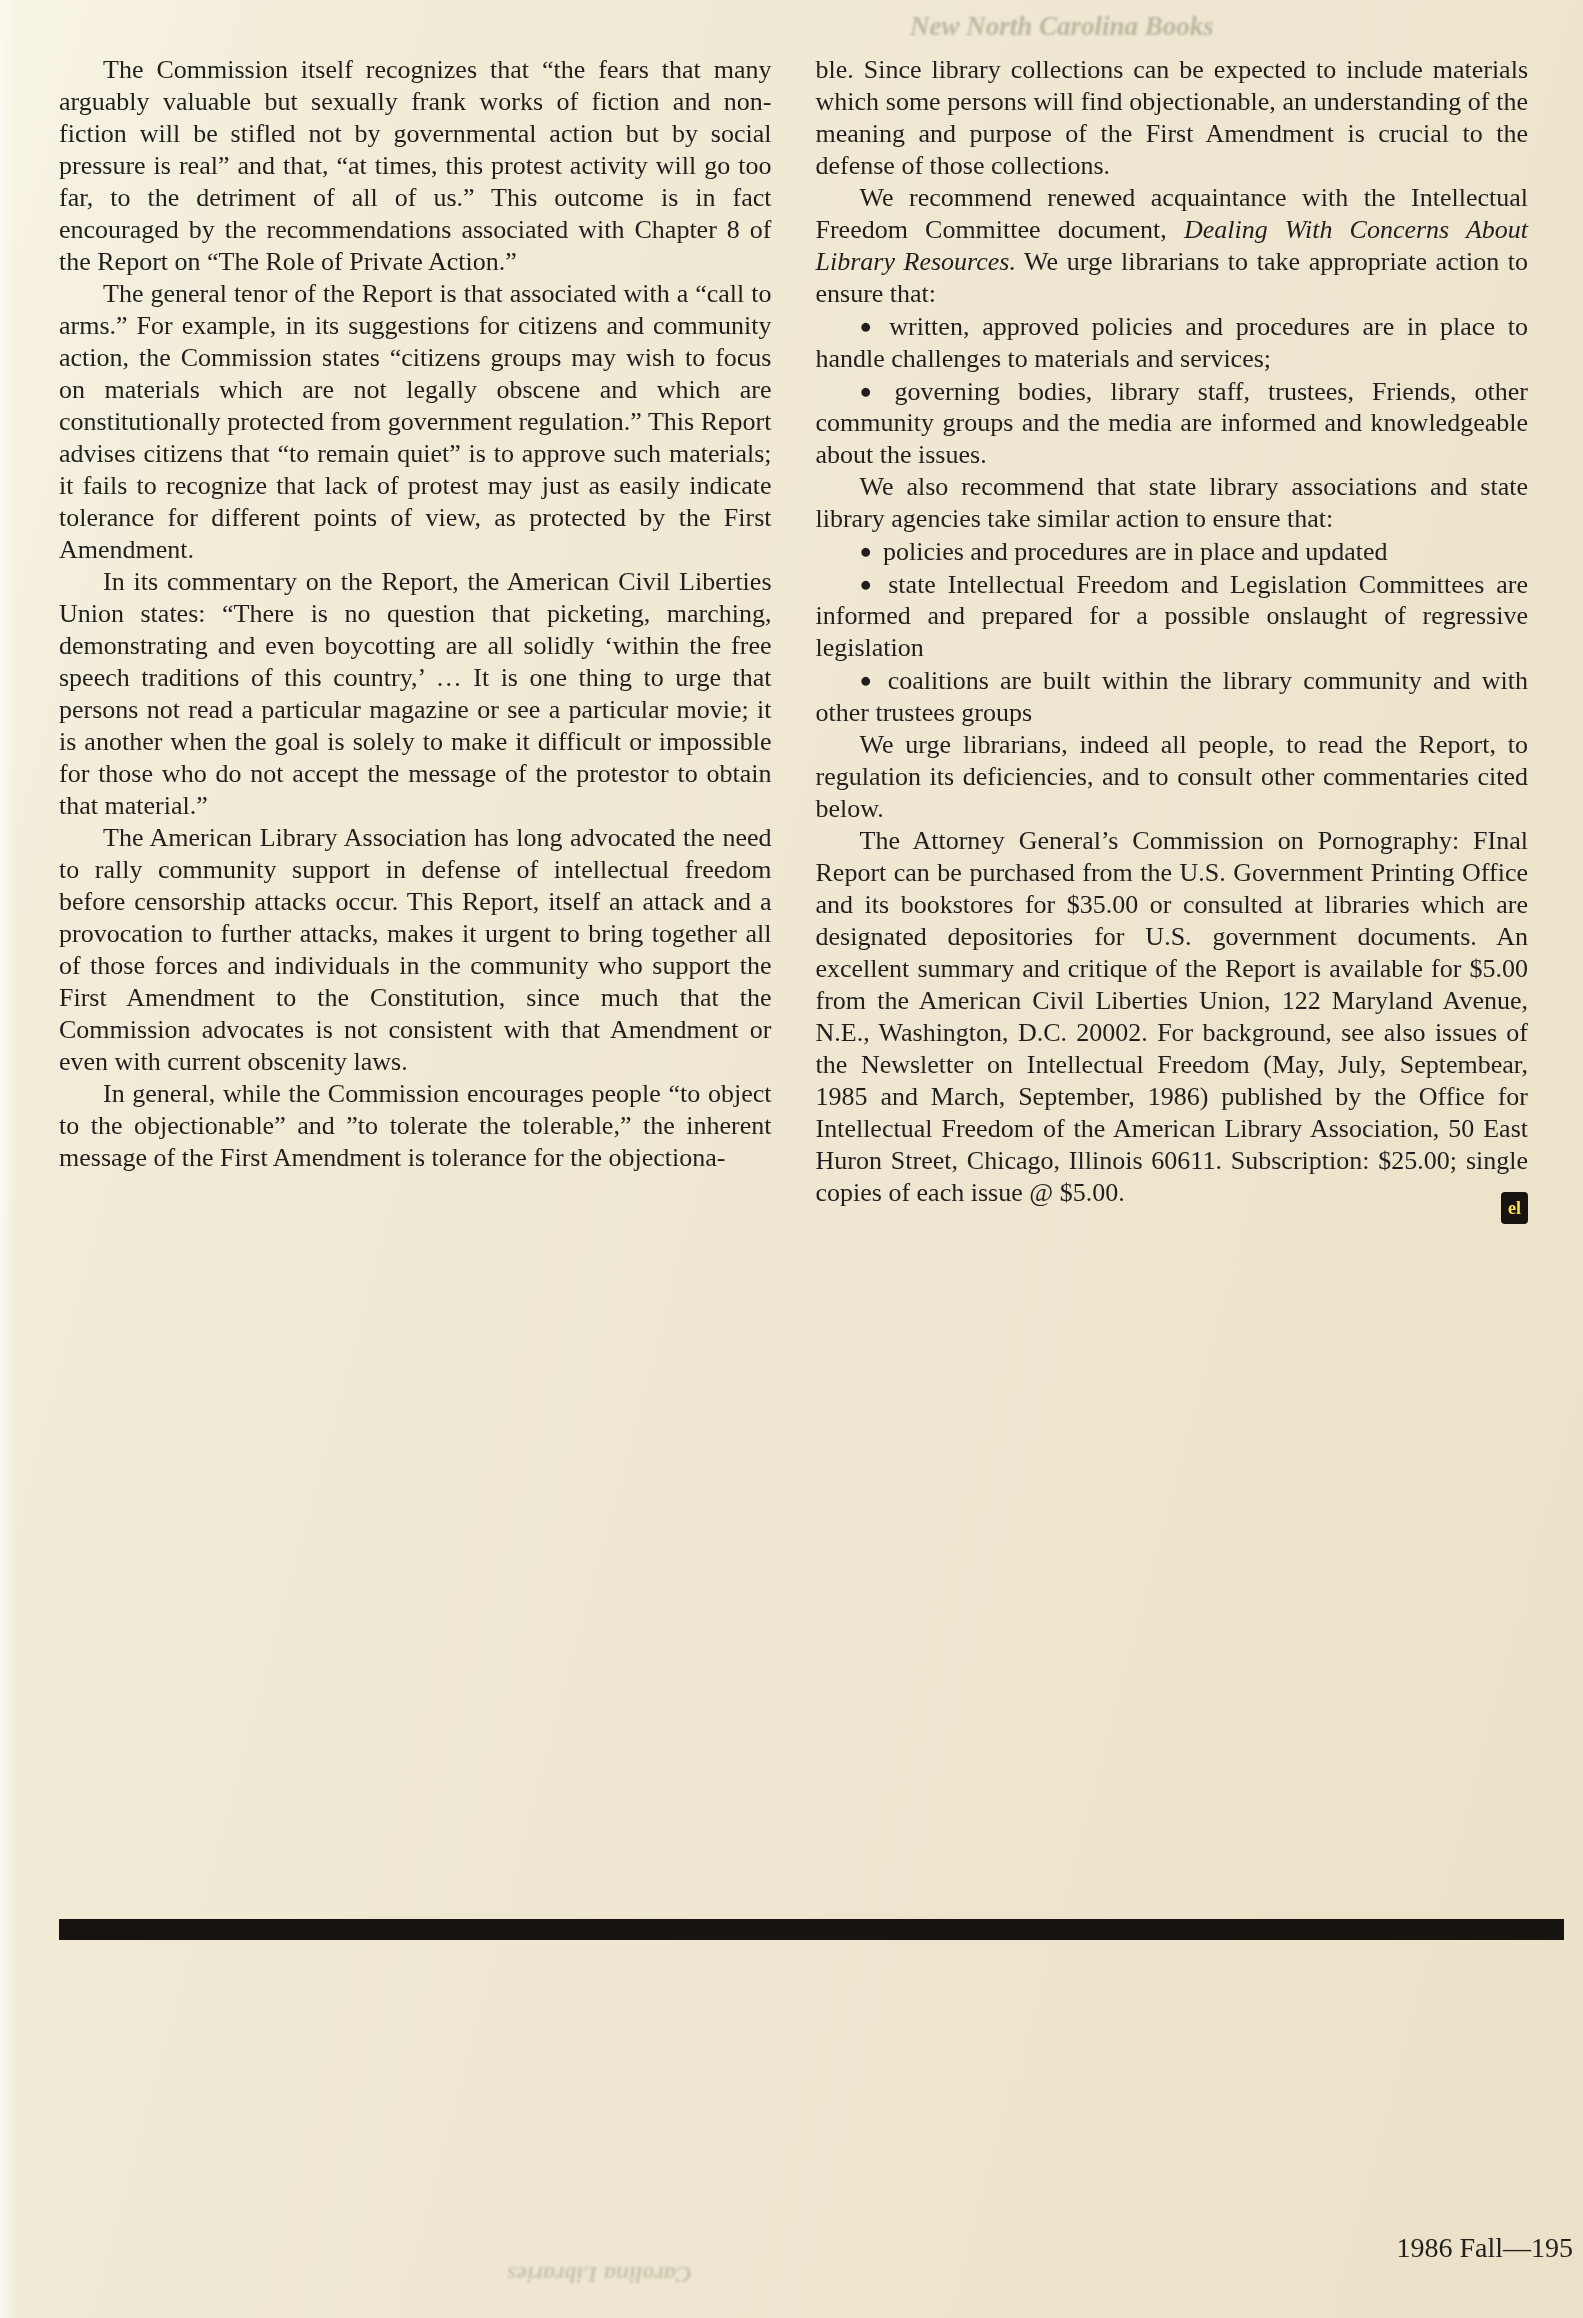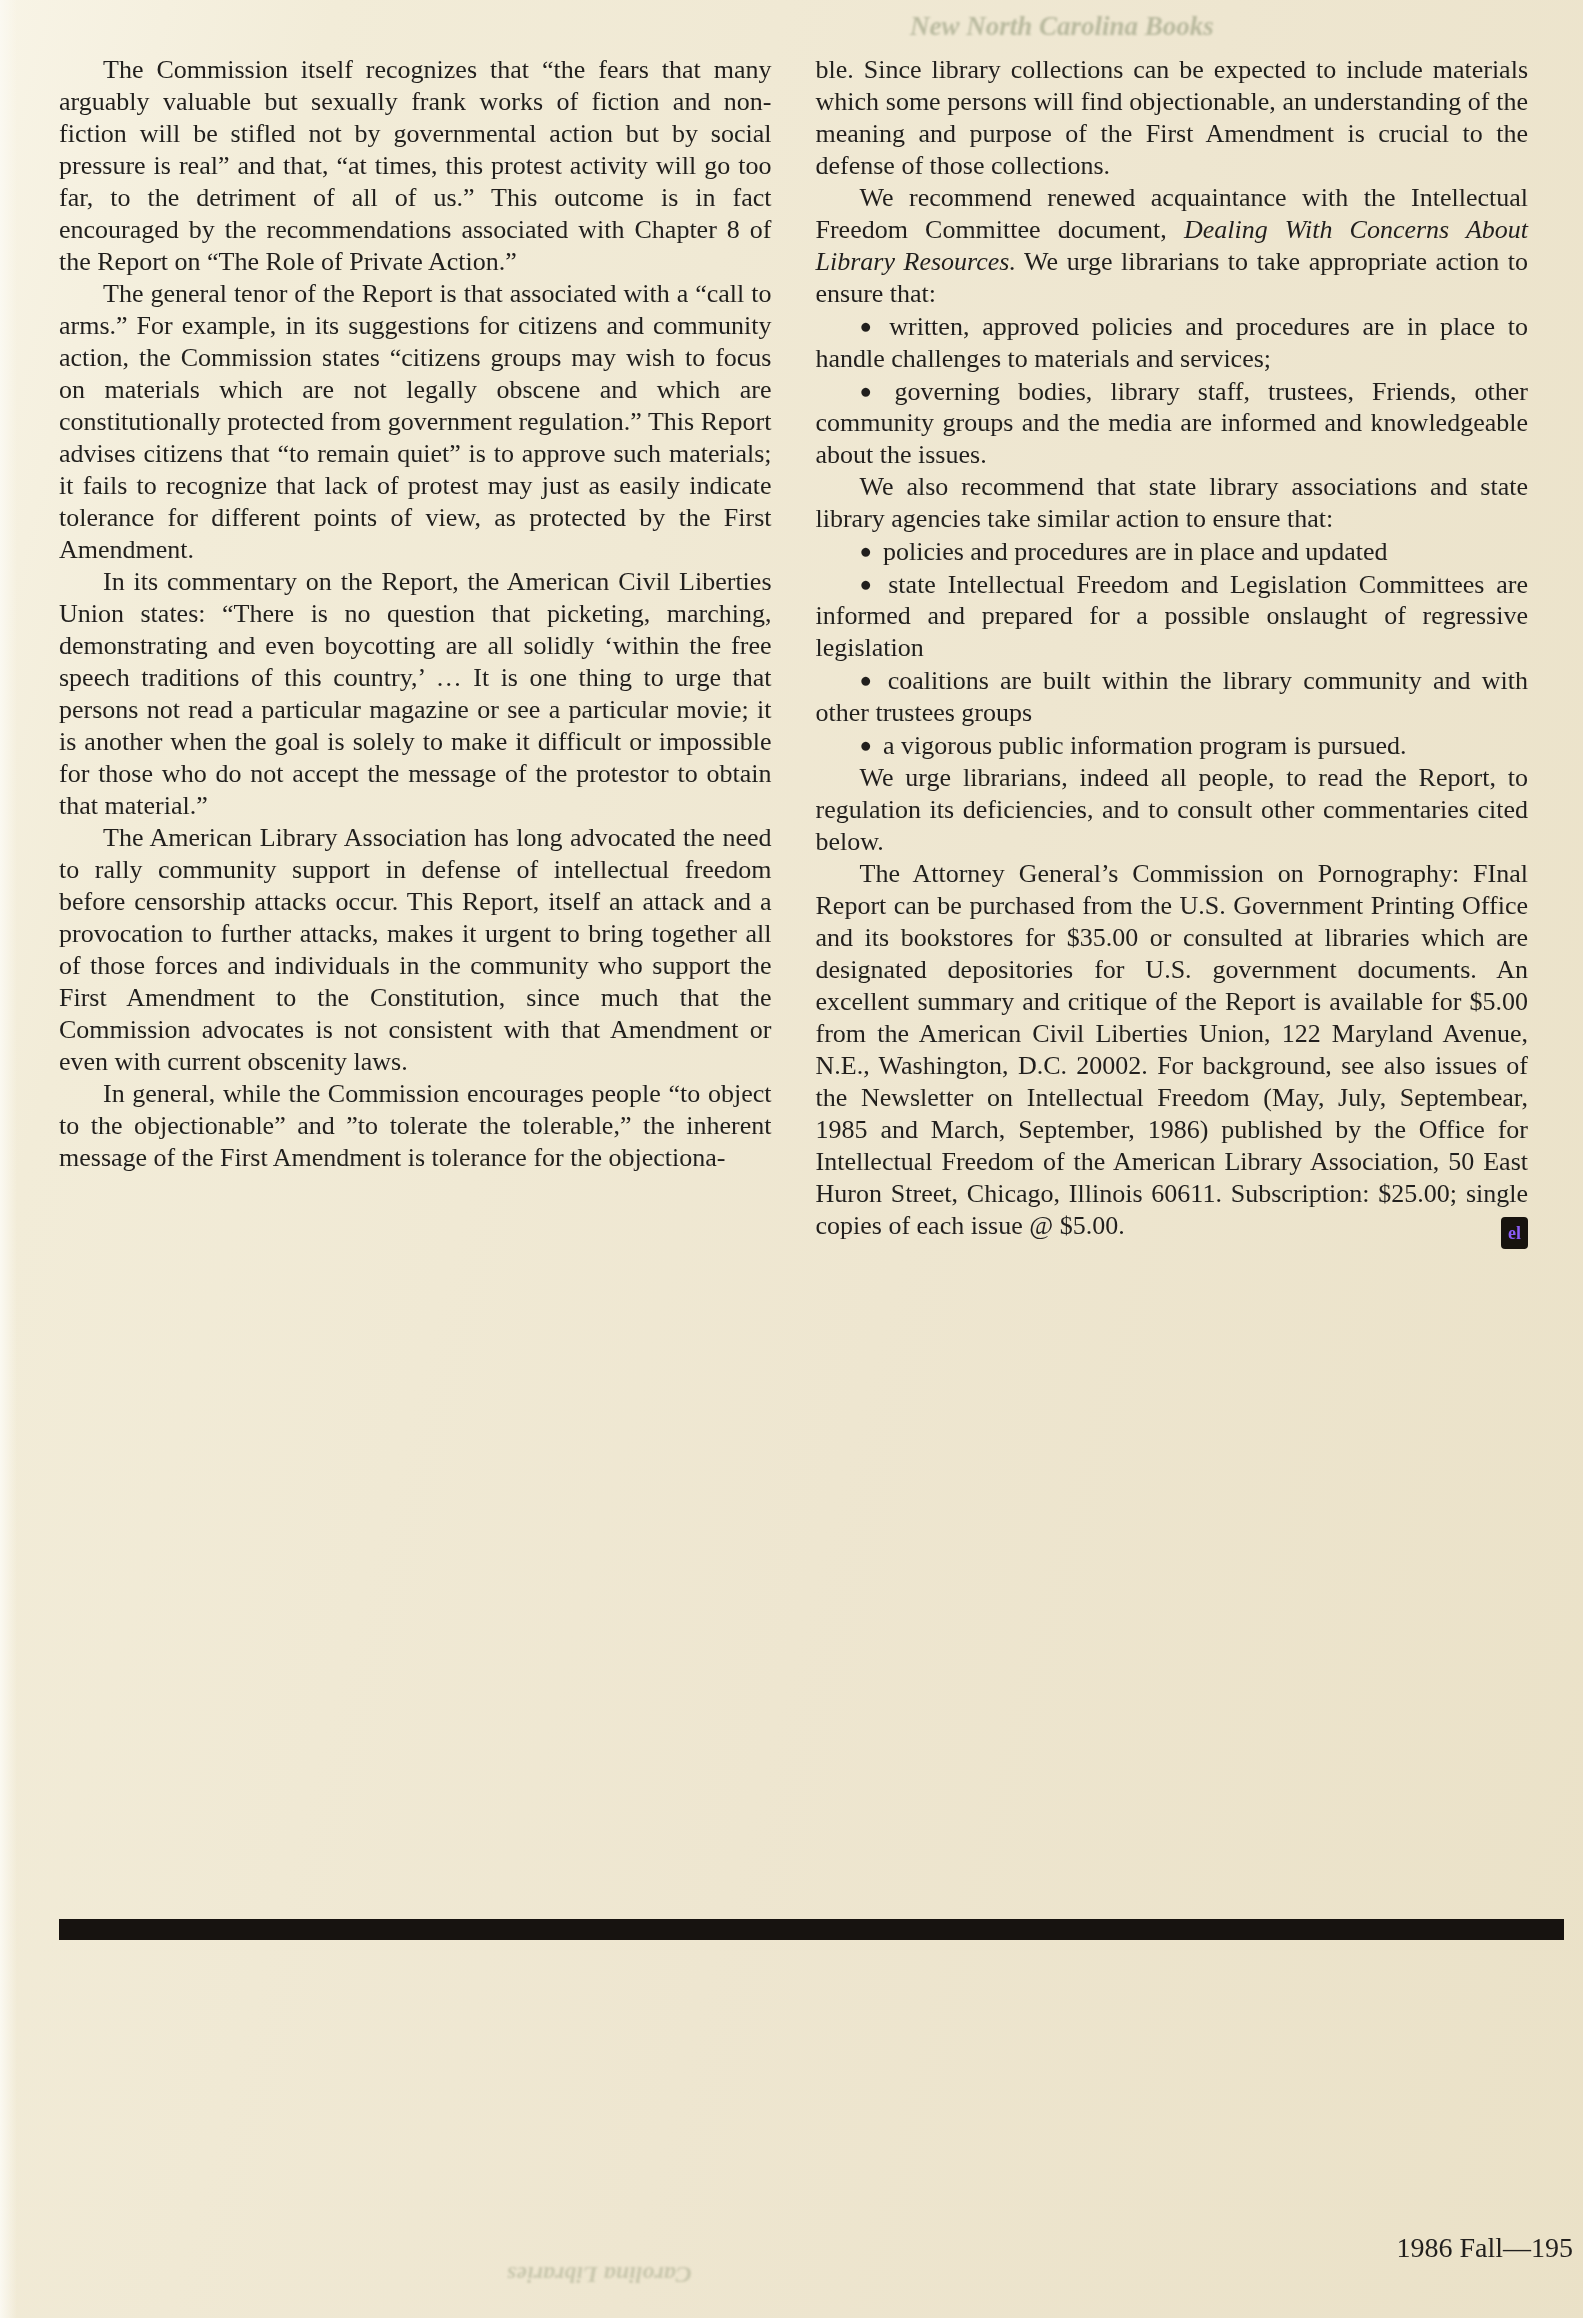--- a/index.html
+++ b/index.html
@@ -39,23 +39,23 @@
     text-align:justify;
   }
   .col p{margin:0;text-indent:44px;}
   .col p.noindent{text-indent:0;}
   .col .bullet{text-indent:44px;}
   .marker{font-size:20.6px;vertical-align:1.6px;padding-right:11px;}
   .ital{font-style:italic;}
   .endmark{
     float:right;
     display:inline-block;width:27px;height:32px;
-    background:#17130e;color:#8b5cf6;
+    background:#17130e;color:#fde047;
     font-size:18px;line-height:32px;text-align:center;
-    border-radius:4px;margin-top:7px;text-indent:0;
+    border-radius:4px;margin-top:15px;text-indent:0;
     font-weight:bold;
   }
   .banner{
     position:absolute;left:59px;right:57px;top:1919px;
   }
   .rule{height:10.3px;background:#171310;}
   .banner-text{
     font-size:104px;font-weight:bold;letter-spacing:-1.6px;
     color:#14100c;
     margin:20.6px 0 16px 14.2px;
@@ -88,21 +88,20 @@
       <p><span>We recommend renewed acquaintance with the Intellectual Freedom Committee document, </span><span class="ital">Dealing With Concerns About Library Resources.</span><span> We urge librarians to take appropriate action to ensure that:</span></p>
 
       <p class="bullet"><span class="marker">●</span><span>written, approved policies and procedures are in place to handle challenges to materials and services;</span></p>
       <p class="bullet"><span class="marker">●</span><span>governing bodies, library staff, trustees, Friends, other community groups and the media are informed and knowledgeable about the issues.</span></p>
 
       <p>We also recommend that state library associations and state library agencies take similar action to ensure that:</p>
 
       <p class="bullet"><span class="marker">●</span><span>policies and procedures are in place and updated</span></p>
       <p class="bullet"><span class="marker">●</span><span>state Intellectual Freedom and Legislation Committees are informed and prepared for a possible onslaught of regressive legislation</span></p>
       <p class="bullet"><span class="marker">●</span><span>coalitions are built within the library community and with other trustees groups</span></p>
-      <p class="bullet"><span class="marker">●</span><span>a vigorous public information program is pursued.</span></p>
 
       <p>We urge librarians, indeed all people, to read the Report, to regulation its deficiencies, and to consult other commentaries cited below.</p>
 
       <p><span>The Attorney General’s Commission on Pornography: FInal Report can be purchased from the U.S. Government Printing Office and its bookstores for $35.00 or consulted at libraries which are designated depositories for U.S. government documents. An excellent summary and critique of the Report is available for $5.00 from the American Civil Liberties Union, 122 Maryland Avenue, N.E., Washington, D.C. 20002. For background, see also issues of the Newsletter on Intellectual Freedom (May, July, Septembear, 1985 and March, September, 1986) published by the Office for Intellectual Freedom of the American Library Association, 50 East Huron Street, Chicago, Illinois 60611. Subscription: $25.00; single copies of each issue @ $5.00.</span><span class="endmark">el</span></p>
     </div>
 
   </div>
 
   <div class="banner">
     <div class="rule"></div>

